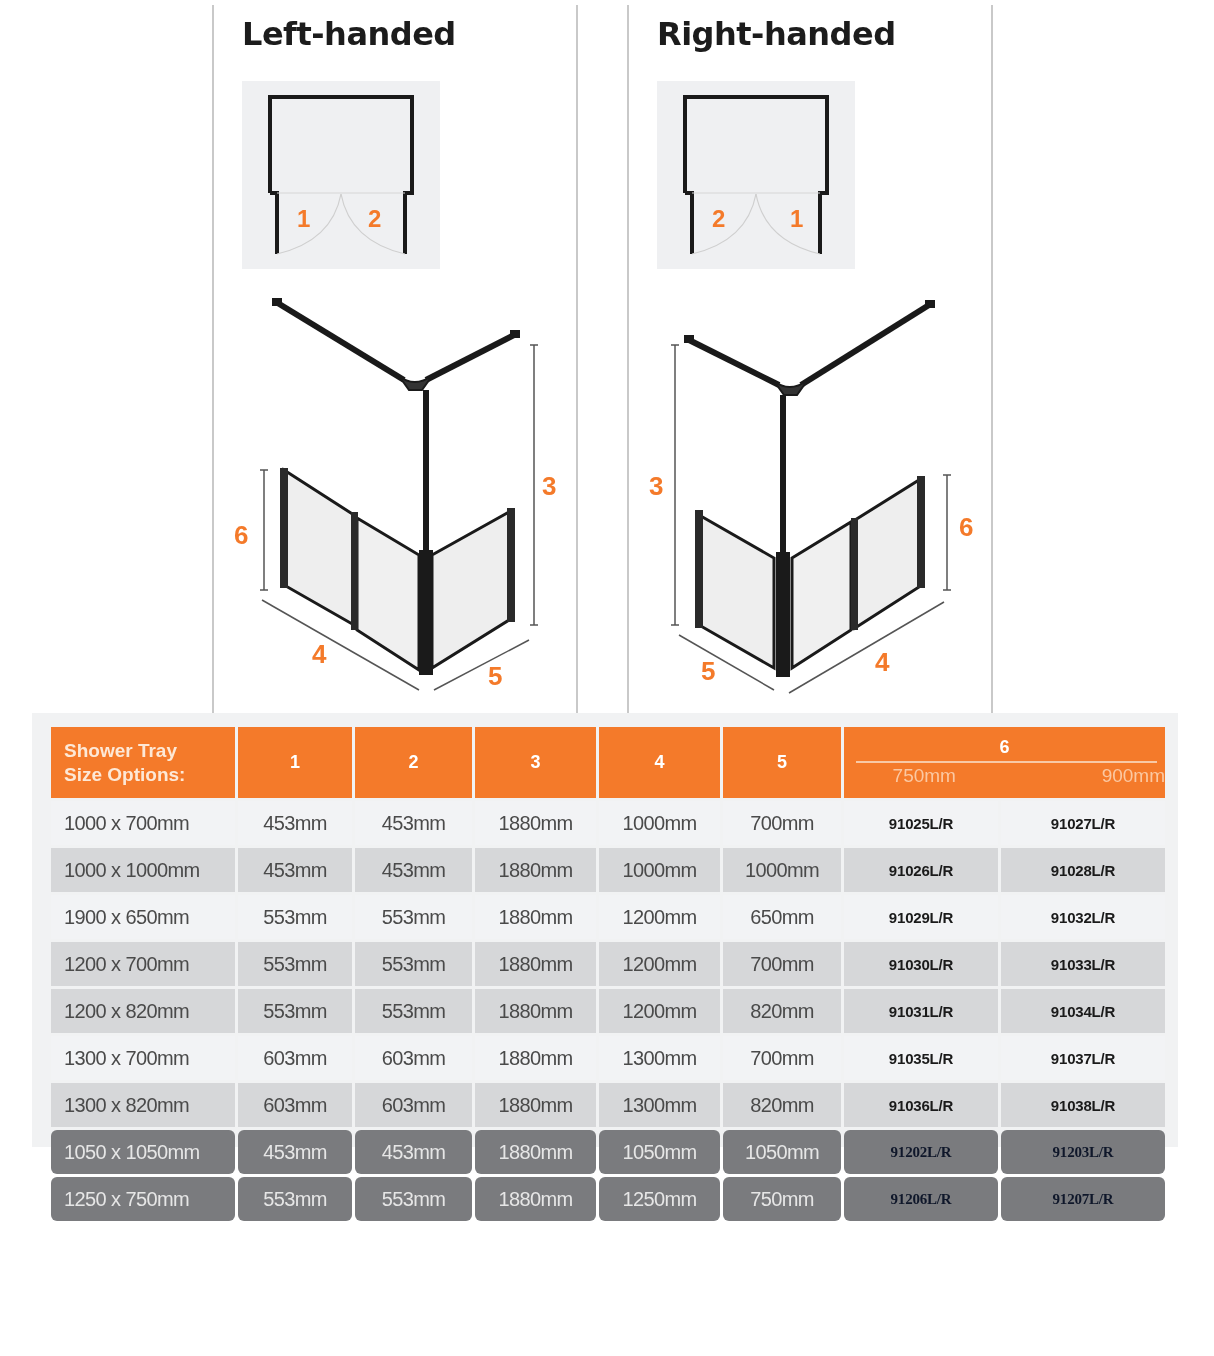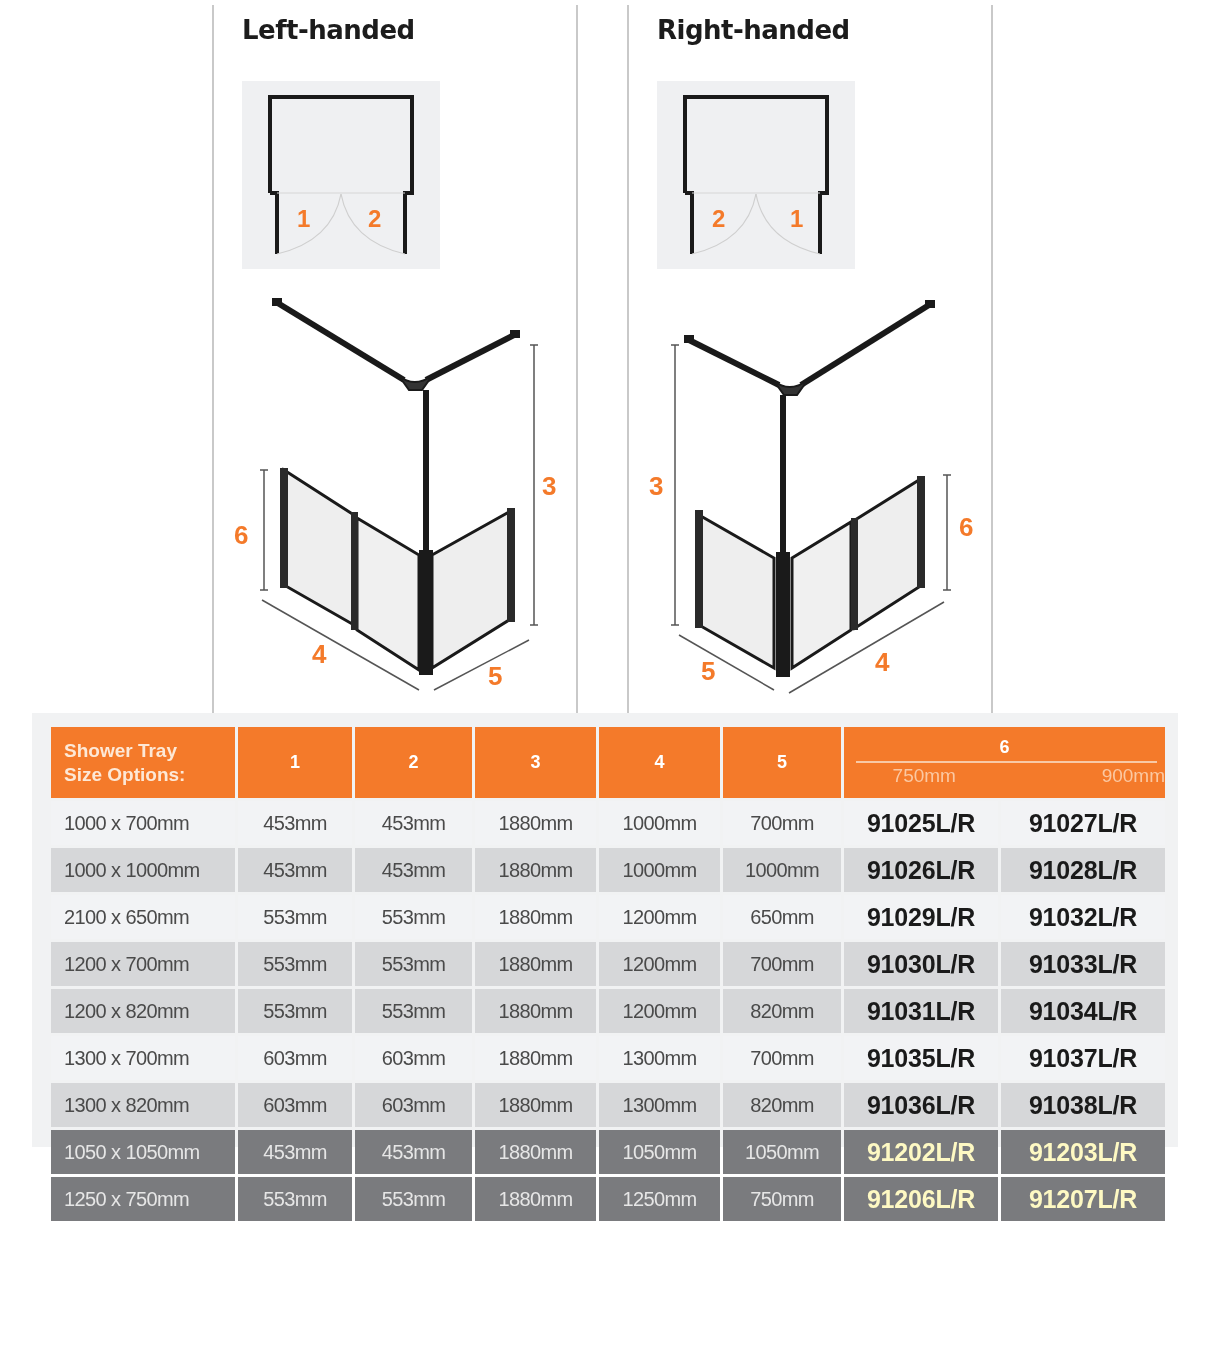--- a/index.html
+++ b/index.html
@@ -8,21 +8,21 @@
 
     .panel {
       position: absolute; top: 5px; height: 711px; width: 366px;
       border-left: 2px solid #c9c9c9; border-right: 2px solid #c9c9c9; border-bottom: 2px solid #c9c9c9;
       background: #fff;
     }
     .panel.left { left: 212px; }
     .panel.right { left: 627px; }
     .panel-title {
       position: absolute; top: 10px; left: 28px;
-      font-family: "DejaVu Sans", sans-serif; font-weight: bold; font-size: 26px; color: #1c1c1c;
+      font-family: "DejaVu Sans", sans-serif; font-weight: bold; font-size: 32px; color: #1c1c1c;
       letter-spacing: -0.5px;
     }
     .plan-box {
       position: absolute; top: 76px; left: 28px; width: 198px; height: 188px; background: #eff0f2;
     }
     .plan-box svg, .iso svg { display: block; }
     .iso { position: absolute; top: 285px; left: 0; width: 366px; height: 420px; }
 
     .table-wrap {
       position: absolute; left: 32px; top: 713px; width: 1146px; height: 434px;
@@ -43,25 +43,25 @@
     .six-num { position: absolute; top: 10px; left: 0; right: 0; text-align: center; font-size: 18px; }
     .six-line { position: absolute; top: 34px; left: 12px; right: 8px; height: 2px; background: #f8c9a6; }
     .six-sub { position: absolute; top: 38px; font-weight: normal; color: #fbc8a2; font-size: 19px; width: 50%; text-align: center; }
     .six-sub.a { left: 0; } .six-sub.b { right: 0; text-align: right; }
 
     td {
       height: 44px; font-size: 20px; text-align: center; font-family: "Liberation Sans", sans-serif;
       letter-spacing: -0.6px; color: #4a4a4a;
     }
     td.size { text-align: left; padding-left: 13px; }
-    td.code { font-weight: bold; color: #1a1a1a; letter-spacing: -0.2px; font-size: 25px; }
+    td.code { font-weight: bold; color: #1a1a1a; letter-spacing: -0.2px; font-size: 15px; }
     tr.light td { background: #f2f3f5; }
     tr.mid td { background: #d6d7d9; }
-    tr.dark td { background: #7a7b7e; color: #e6e6e6; }
-    tr.dark td.code { color: #fef9c3; }
+    tr.dark td { background: #7a7b7e; color: #e6e6e6; border-radius: 6px; }
+    tr.dark td.code { color: #0f172a; font-family: Liberation Serif, serif; }
   </style>
 </head>
 <body>
 
 <div class="panel left">
   <div class="panel-title">Left-handed</div>
   <div class="plan-box">
     <svg width="198" height="188" viewBox="0 0 198 188">
       <path d="M28 112 L28 16 L170 16 L170 112 L163 112 L163 173" fill="none" stroke="#1a1a1a" stroke-width="4"></path>
       <path d="M28 112 L35 112 L35 173" fill="none" stroke="#1a1a1a" stroke-width="4"></path>
@@ -203,21 +203,21 @@
     <td class="size">1000 x 1000mm</td>
     <td>453mm</td>
     <td>453mm</td>
     <td>1880mm</td>
     <td>1000mm</td>
     <td>1000mm</td>
     <td class="code">91026L/R</td>
     <td class="code">91028L/R</td>
   </tr>
         <tr class="light">
-    <td class="size">2100 x 650mm</td>
+    <td class="size">1900 x 650mm</td>
     <td>553mm</td>
     <td>553mm</td>
     <td>1880mm</td>
     <td>1200mm</td>
     <td>650mm</td>
     <td class="code">91029L/R</td>
     <td class="code">91032L/R</td>
   </tr>
         <tr class="mid">
     <td class="size">1200 x 700mm</td>

